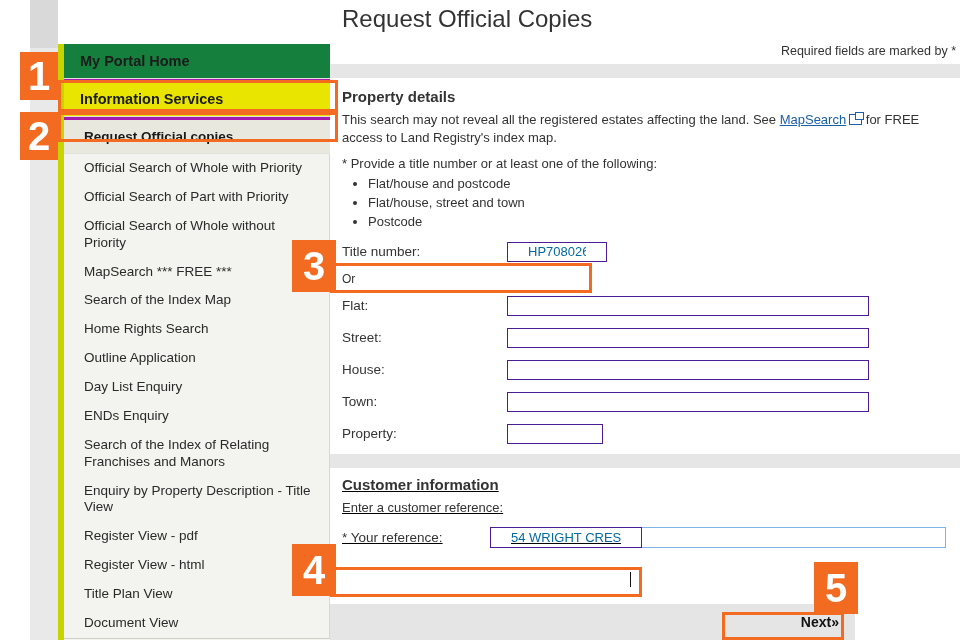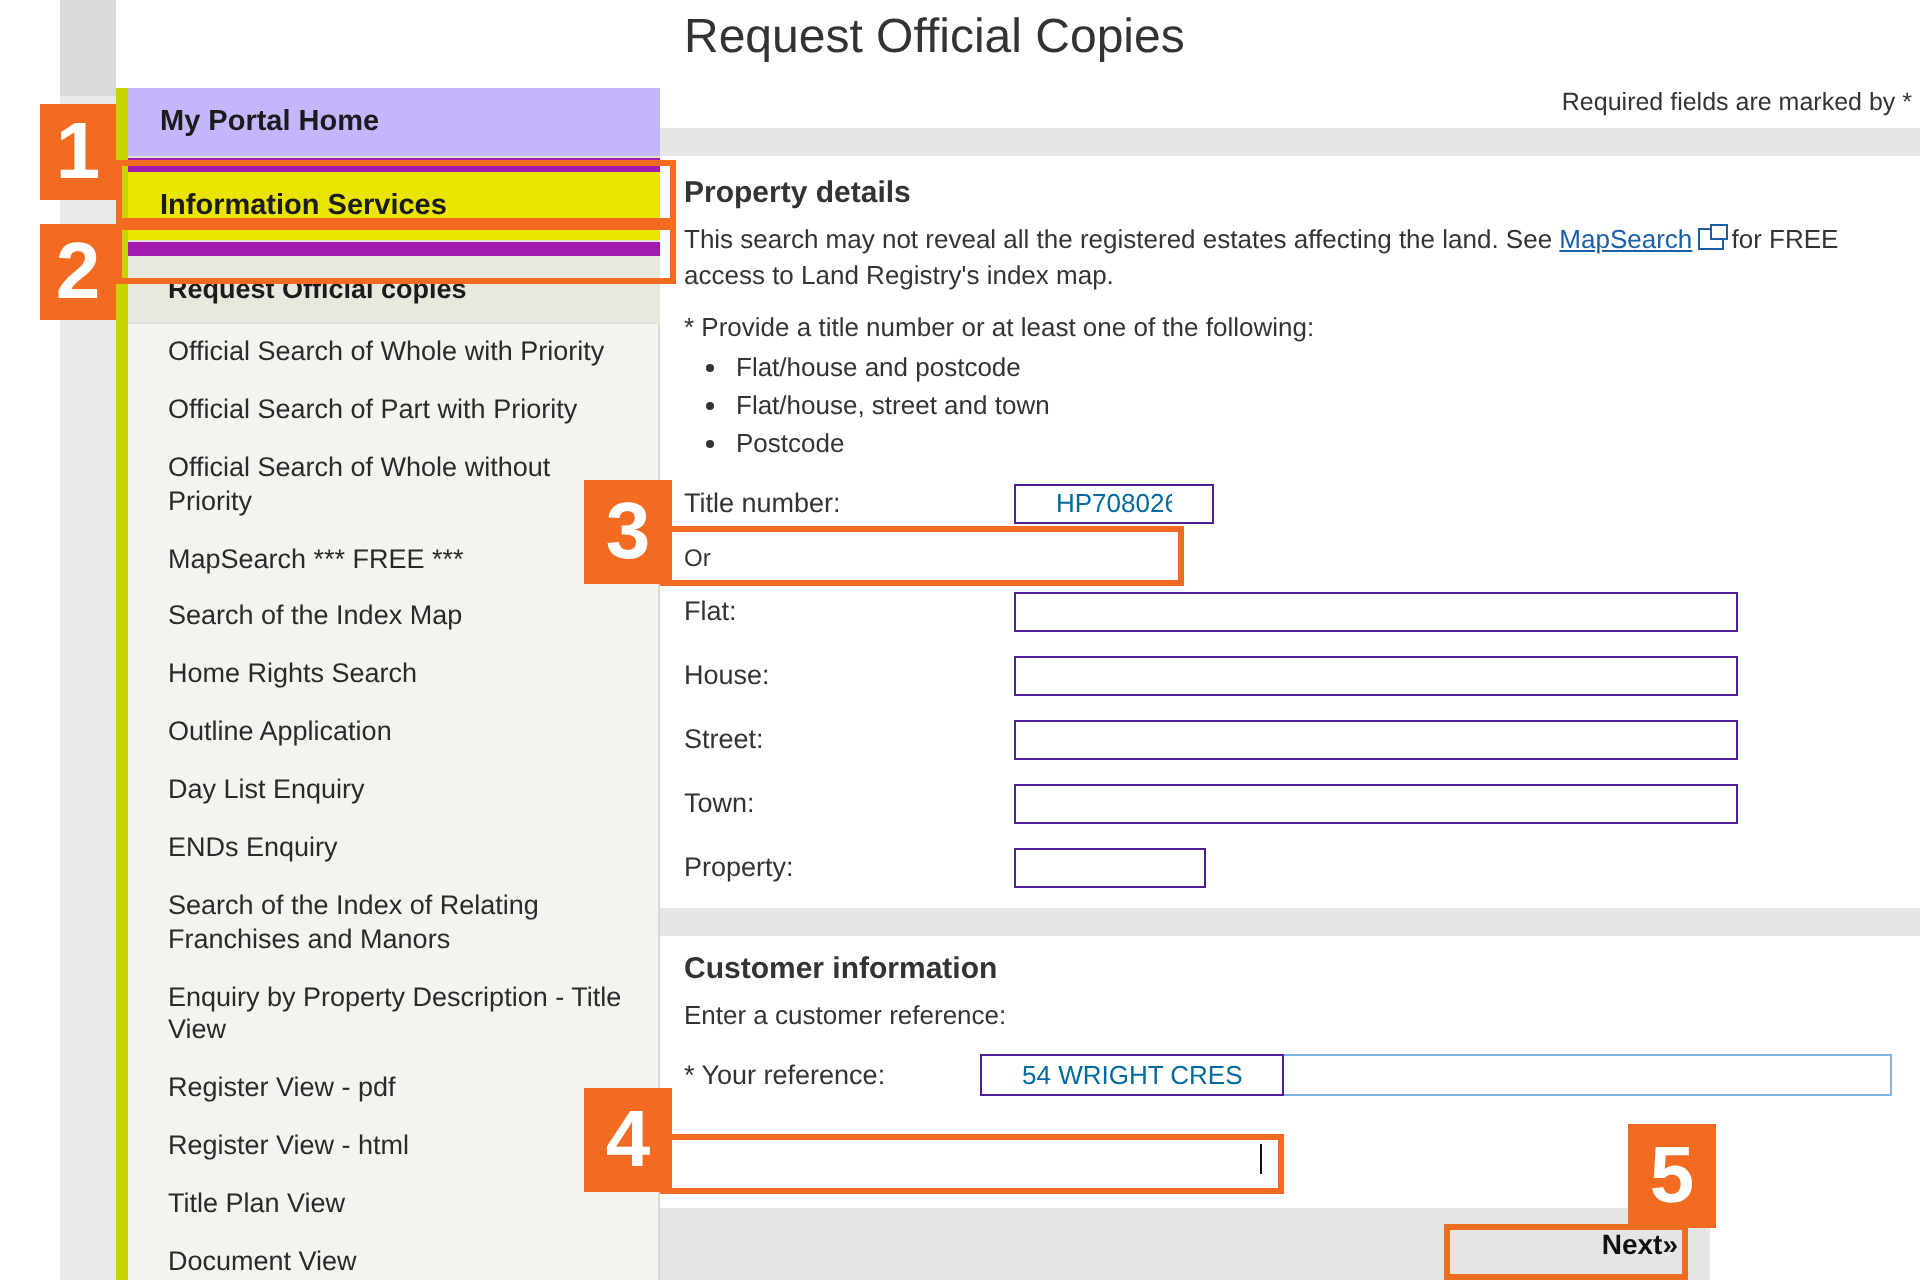--- a/index.html
+++ b/index.html
@@ -57,25 +57,25 @@
     font-size: 13.5px;
     color: #333333;
     line-height: 1.25;
     cursor: pointer;
   }
   .sb-head {
     font-weight: bold;
     font-size: 14.5px;
     color: #1b1b1b;
     padding: 9px 12px 9px 16px;
-    border-top: 7px solid #a21caf;
+    border-top: 3px solid #a21caf;
     border-bottom: 1px solid #e2e2da;
   }
   .sb-head.portal {
-    background: #c4b5fd;
+    background: #15803d;
     border-top: none;
   }
   .sb-head.active-yellow {
     background: #ebe400;
     background: #e9e400;
   }
   .sb-head.sub-active {
     background: #e8e8de;
     font-size: 13.5px;
     padding-left: 20px;
@@ -202,20 +202,21 @@
     margin: 0 0 8px 0;
   }
 
   .cust-band {
     margin-top: 8px;
     background: #e6e6e6;
     height: 14px;
   }
   .cust-sec {
     padding: 8px 14px 0 12px;
+    text-decoration: underline;
   }
   .cust-ref-row {
     display: flex; align-items: center;
     margin-top: 8px;
     height: 26px;
   }
   .tf-ref {
     width: 152px;
     height: 21px;
   }
@@ -378,26 +379,26 @@
       </div>
 
       <div class="or-line">Or</div>
 
       <div class="field-row">
         <span class="field-label">Flat:</span>
         <input class="tf tf-wide" type="text" value="" style="">
       </div>
 
       <div class="field-row">
+        <span class="field-label">Street:</span>
+        <input class="tf tf-wide" type="text" value="" style="">
+      </div>
+
+      <div class="field-row">
         <span class="field-label">House:</span>
-        <input class="tf tf-wide" type="text" value="" style="">
-      </div>
-
-      <div class="field-row">
-        <span class="field-label">Street:</span>
         <input class="tf tf-wide" type="text" value="" style="">
       </div>
 
       <div class="field-row">
         <span class="field-label">Town:</span>
         <input class="tf tf-wide" type="text" value="" style="">
       </div>
 
       <div class="field-row">
         <span class="field-label">Property:</span>

